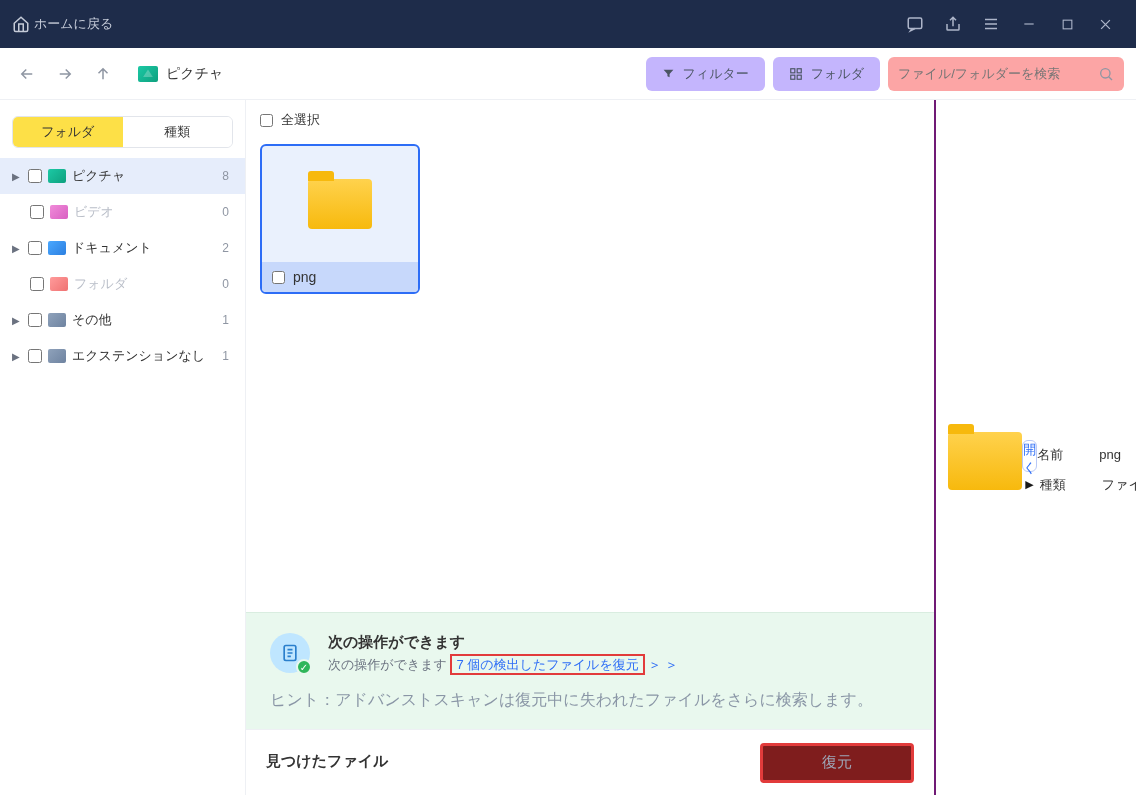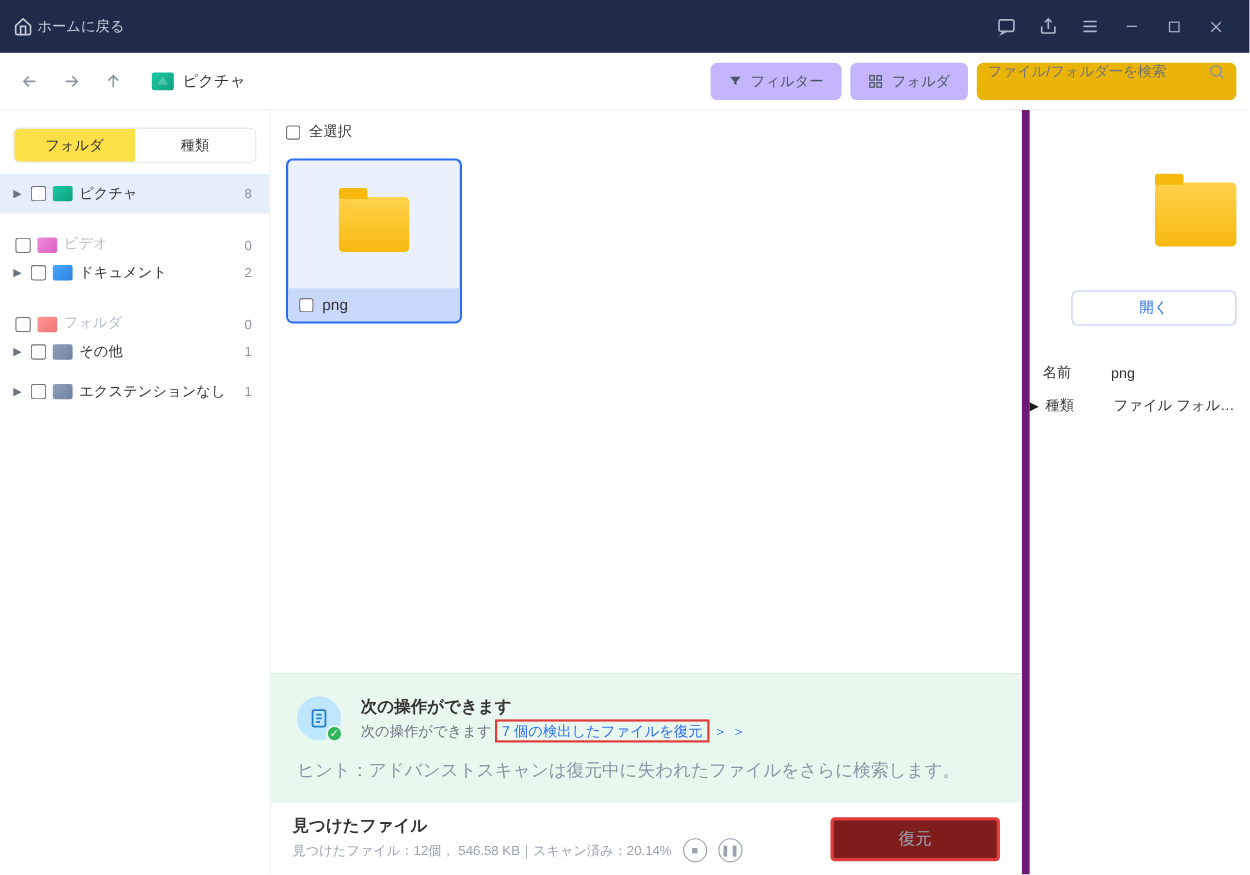--- a/index.html
+++ b/index.html
@@ -13,45 +13,45 @@
 .titlebar .win-icons .ic { width: 38px; height: 48px; display: flex; align-items: center; justify-content: center; cursor: pointer; color: #adb5c9; }
 
 
 .toolbar { height: 52px; border-bottom: 1px solid #eef0f4; display: flex; align-items: center; padding: 0 12px; gap: 8px; }
 .nav-btn { width: 30px; height: 30px; display: flex; align-items: center; justify-content: center; color: #8f96a3; cursor: pointer; border-radius: 4px; }
 .breadcrumb { display: flex; align-items: center; gap: 8px; margin-left: 12px; color: #333; font-size: 14px; }
 .bc-icon { width: 20px; height: 16px; background: linear-gradient(135deg,#1cc9a5,#0ea07e); border-radius: 2px; position: relative; }
 .bc-icon::after { content:""; position:absolute; inset:3px; background: rgba(255,255,255,0.25); clip-path: polygon(50% 10%, 85% 85%, 15% 85%); }
 .tool-spacer { flex: 1; }
 .pill-btn { height: 34px; padding: 0 16px; background: #c4b5fd; border-radius: 6px; display: flex; align-items: center; gap: 8px; cursor: pointer; color: #4b5563; font-size: 13px; }
-.search-wrap { width: 236px; height: 34px; background: #eab308; border-radius: 6px; display: flex; align-items: flex-start; padding: 0 10px; }
+.search-wrap { width: 236px; height: 34px; background: #fca5a5; border-radius: 6px; display: flex; align-items: center; padding: 0 10px; }
 .search-wrap input { flex: 1; border: 0; background: transparent; outline: none; font-size: 13px; color: #333; }
 
 
 .main { display: flex; height: calc(795px - 48px - 52px); }
 .sidebar { width: 246px; border-right: 1px solid #eef0f4; display: flex; flex-direction: column; }
-.content { flex: 1; display: flex; flex-direction: column; border-right: 7px solid #701a75; }
-.details { width: 200px; padding: 16px 12px 0; display: flex; flex-direction: column; align-items: flex-end; }
+.content { flex: 1; display: flex; flex-direction: column; border-right: 2px solid #701a75; }
+.details { width: 200px; padding: 16px 12px 0; display: flex; flex-direction: row; align-items: center; }
 
 
 .side-tabs { display: flex; margin: 16px 12px 10px; border: 1px solid #e2e5eb; border-radius: 6px; overflow: hidden; }
 .side-tab { flex: 1; height: 30px; display: flex; align-items: center; justify-content: center; font-size: 13px; cursor: pointer; background: #fff; color: #333; }
 .side-tab.active { background: #fde047; font-weight: 500; }
 
 
 .tree { flex: 1; overflow: auto; }
 .tree-row { height: 36px; display: flex; align-items: center; padding: 0 12px; gap: 6px; cursor: pointer; font-size: 13px; }
 .tree-row.active { background: #e6edfb; }
 .tree-row .caret { width: 10px; color: #6b7280; font-size: 10px; }
 .tree-row input[type=checkbox] { width: 14px; height: 14px; }
 .tree-row .ficon { width: 18px; height: 14px; border-radius: 2px; flex-shrink: 0; }
 .tree-row .label { flex: 1; white-space: nowrap; overflow: hidden; text-overflow: ellipsis; }
 .tree-row .count { color: #8f96a3; font-size: 12px; padding-right: 4px; }
 .tree-row.muted .label { color: #b9bec8; }
-.ind1 { padding-left: 14px; align-items: flex-end; }
+.ind1 { padding-left: 30px; }
 
 .fi-pic { background: linear-gradient(135deg,#1cc9a5,#0ea07e); }
 .fi-vid { background: linear-gradient(135deg,#f08bd9,#d95fc2); }
 .fi-doc { background: linear-gradient(135deg,#4aa8ff,#2c7fe0); }
 .fi-aud { background: linear-gradient(135deg,#ff9b9b,#ef7272); }
 .fi-oth { background: linear-gradient(135deg,#8fa2bb,#6e83a0); }
 .fi-ext { background: linear-gradient(135deg,#8fa2bb,#6e83a0); }
 
 
 .content-head { height: 40px; display: flex; align-items: center; gap: 8px; padding: 0 14px; }
@@ -270,25 +270,20 @@
             <span style="color:#2d6df6">＞ ＞</span>
           </div>
         </div>
       </div>
       <div class="qs-hint">ヒント：アドバンストスキャンは復元中に失われたファイルをさらに検索します。</div>
     </div>
 
     <div class="deepscan">
       <div class="ds-left">
         <div class="ds-title">見つけたファイル</div>
-        <div class="ds-stats">
-          <span>見つけたファイル：12個， 546.58 KB｜スキャン済み：20.14%</span>
-          <span class="ds-btn">■</span>
-          <span class="ds-btn">❚❚</span>
-        </div>
       </div>
       <div class="recover-btn">復元</div>
     </div>
   </div>
 
   <div class="details">
     <div class="big-folder">
       <div class="folder-big"></div>
     </div>
     <button class="open-btn">開く</button>

